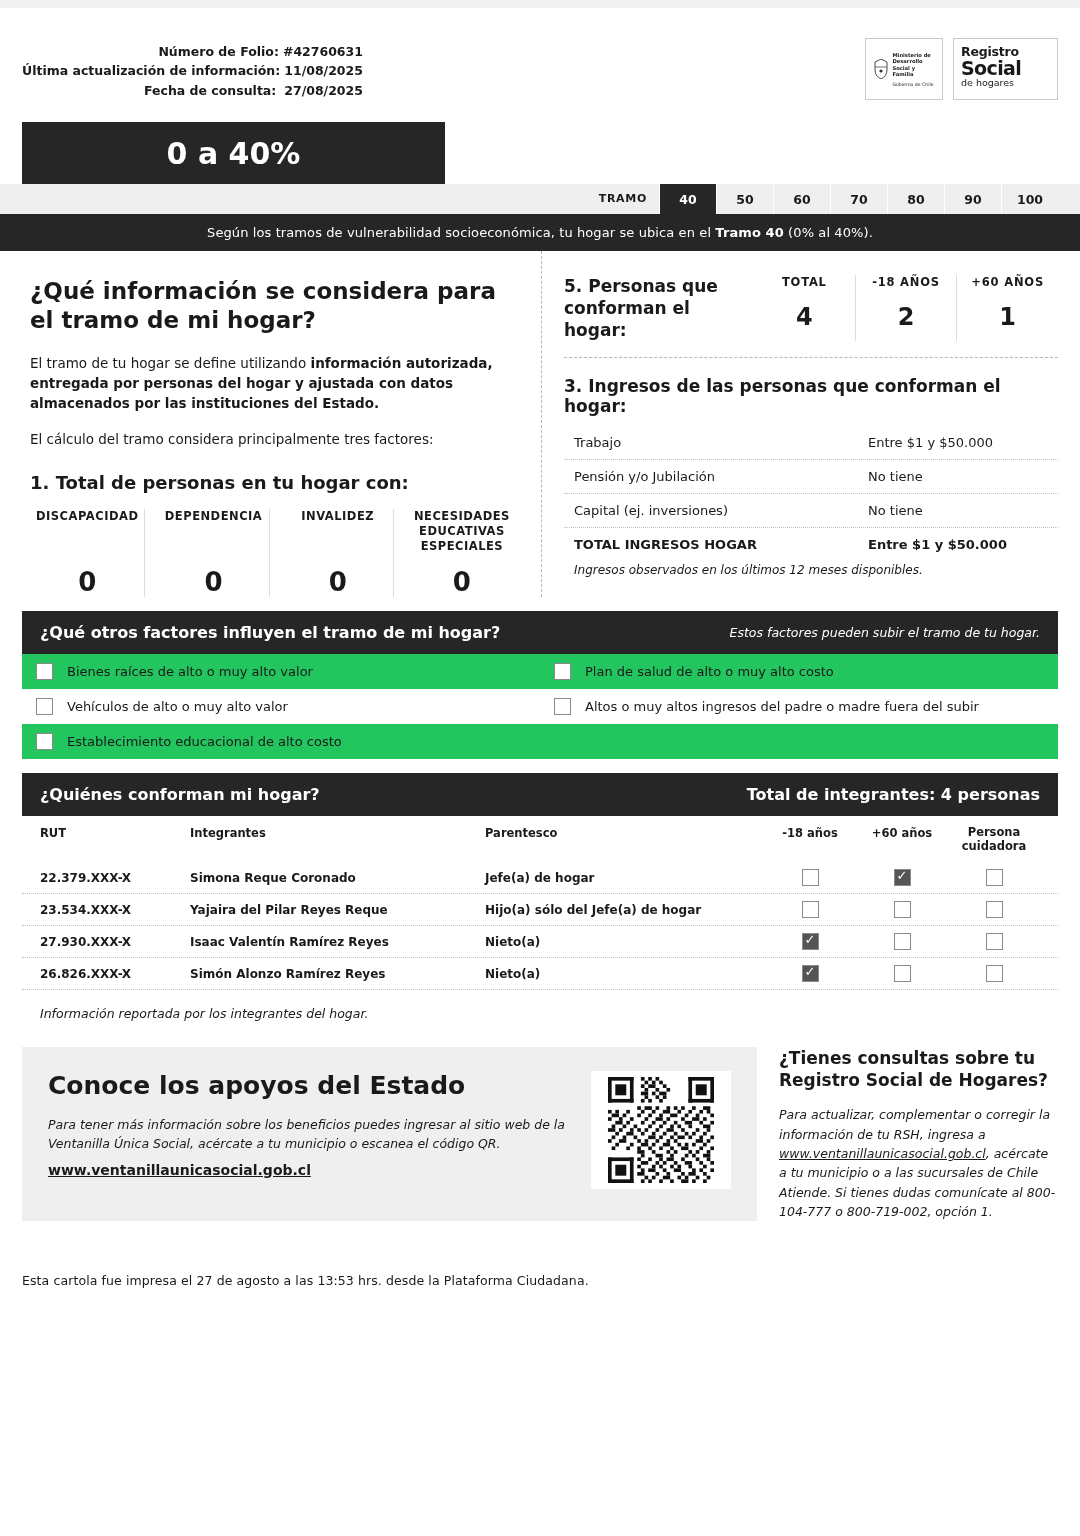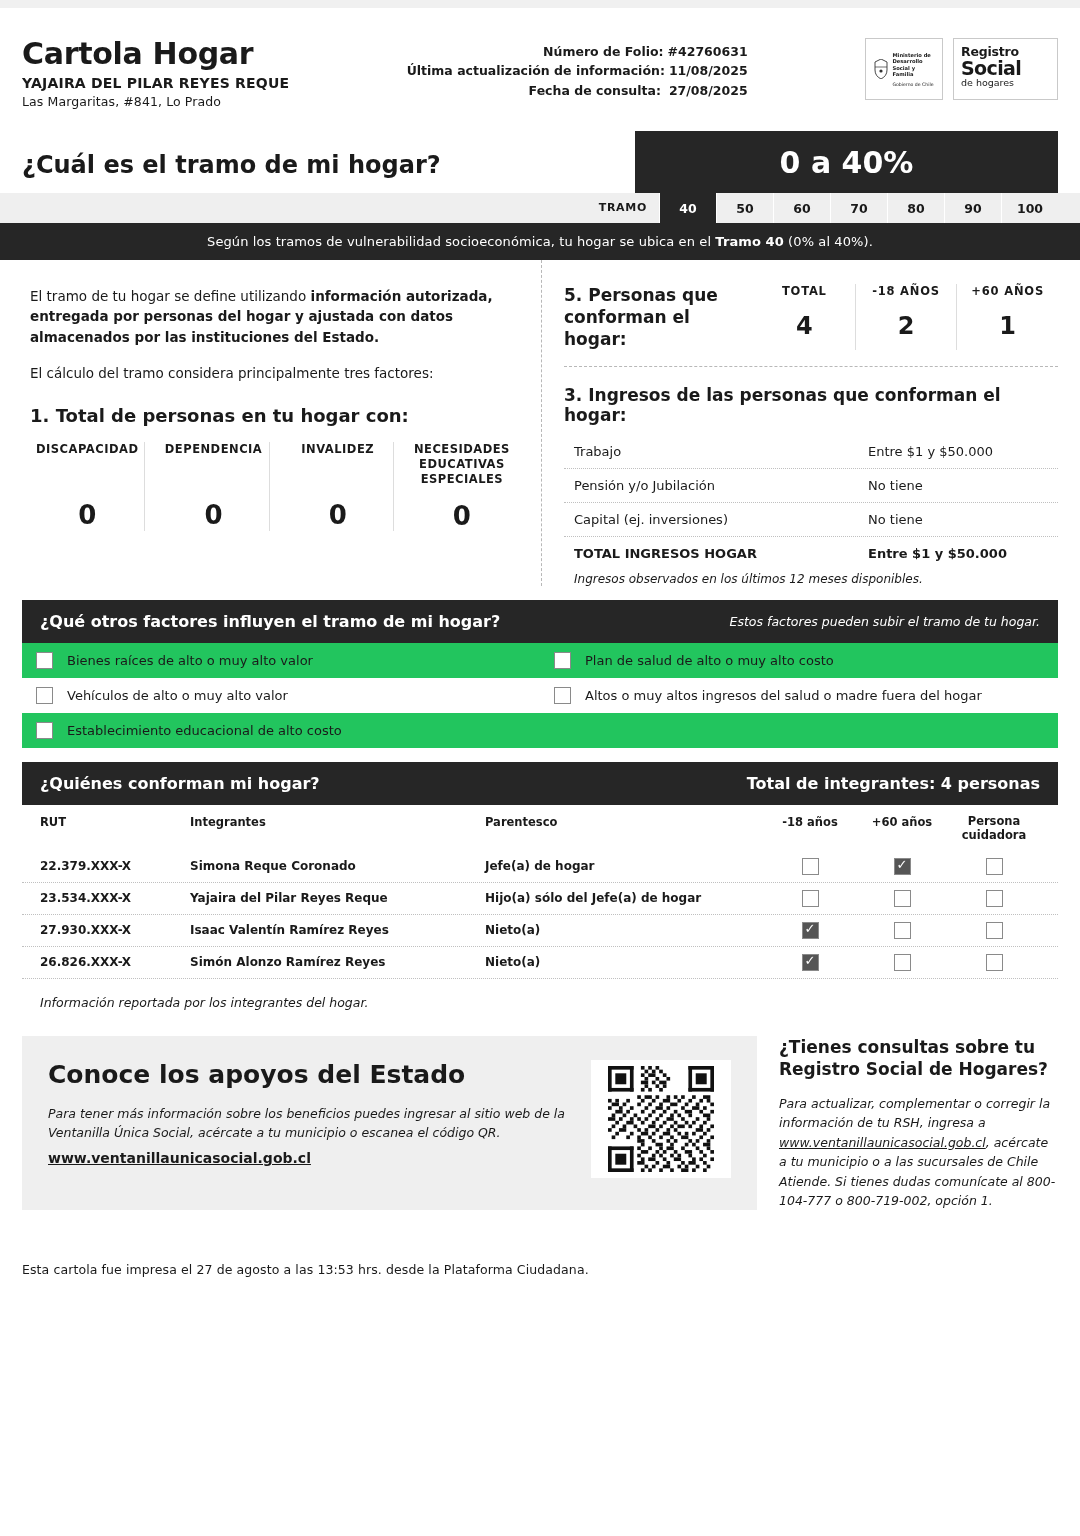--- a/index.html
+++ b/index.html
@@ -111,25 +111,20 @@
 
   .print { font-size:12.5px; margin:52px 22px 0 22px; letter-spacing:0.1px; }
 </style>
 </head>
 <body>
 
 <div class="page">
   <div class="topbar"></div>
 
   <div class="header">
-    <div class="h-left">
-      <h1>Cartola Hogar</h1>
-      <div class="name">YAJAIRA DEL PILAR REYES REQUE</div>
-      <div class="addr">Las Margaritas, #841, Lo Prado</div>
-    </div>
     <div class="h-mid">
       <div><b>Número de Folio:</b> <b>#42760631</b></div>
       <div><b>Última actualización de información:</b> <b>11/08/2025</b></div>
       <div><b>Fecha de consulta:</b>&nbsp; <b>27/08/2025</b></div>
     </div>
     <div class="h-right">
       <div class="minlogo">
         <svg class="escudo" viewBox="0 0 14 20">
           <path d="M7 0 L13 3 L13 11 Q13 17 7 20 Q1 17 1 11 L1 3 Z" fill="none" stroke="#333" stroke-width="0.9"></path>
           <path d="M1 8 L13 8" stroke="#333" stroke-width="0.7"></path>
@@ -145,21 +140,20 @@
       </div>
       <div class="rsh">
         <div class="r1">Registro</div>
         <div class="r2">Social</div>
         <div class="r3">de hogares</div>
       </div>
     </div>
   </div>
 
   <div class="tramo-row">
-    <div class="tramo-q">¿Cuál es el tramo de mi hogar?</div>
     <div class="tramo-box">0 a 40%</div>
   </div>
 
   <div class="scale">
     <div class="lbl">TRAMO</div>
     <div class="tick active">40</div>
     <div class="tick">50</div>
     <div class="tick">60</div>
     <div class="tick">70</div>
     <div class="tick">80</div>
@@ -167,20 +161,21 @@
     <div class="tick">100</div>
     <div class="pad"></div>
   </div>
 
   <div class="strip">
     <span>Según los tramos de vulnerabilidad socioeconómica, tu hogar se ubica en el </span><b>Tramo 40</b><span> (0% al 40%).</span>
   </div>
 
   <div class="mid">
     <div class="mid-left">
+      <h2>¿Qué información se considera para el tramo de mi hogar?</h2>
       <p><span>El tramo de tu hogar se define utilizando </span><b>información autorizada, entregada por personas del hogar y ajustada con datos almacenados por las instituciones del Estado.</b></p>
       <p>El cálculo del tramo considera principalmente tres factores:</p>
       <h3>1. Total de personas en tu hogar con:</h3>
       <div class="factors">
         <div class="factor">
           <div class="ft">DISCAPACIDAD</div>
           <div class="fv">0</div>
         </div>
         <div class="factor">
           <div class="ft">DEPENDENCIA</div>
@@ -249,21 +244,21 @@
     <div class="chk alt">
       <span class="box"></span>
       <span>Plan de salud de alto o muy alto costo</span>
     </div>
     <div class="chk">
       <span class="box"></span>
       <span>Vehículos de alto o muy alto valor</span>
     </div>
     <div class="chk">
       <span class="box"></span>
-      <span>Altos o muy altos ingresos del salud o madre fuera del hogar</span>
+      <span>Altos o muy altos ingresos del padre o madre fuera del subir</span>
     </div>
     <div class="chk alt">
       <span class="box"></span>
       <span>Establecimiento educacional de alto costo</span>
     </div>
     <div class="chk alt"></div>
   </div>
 
   <div class="band">
     <div class="bt">¿Quiénes conforman mi hogar?</div>

